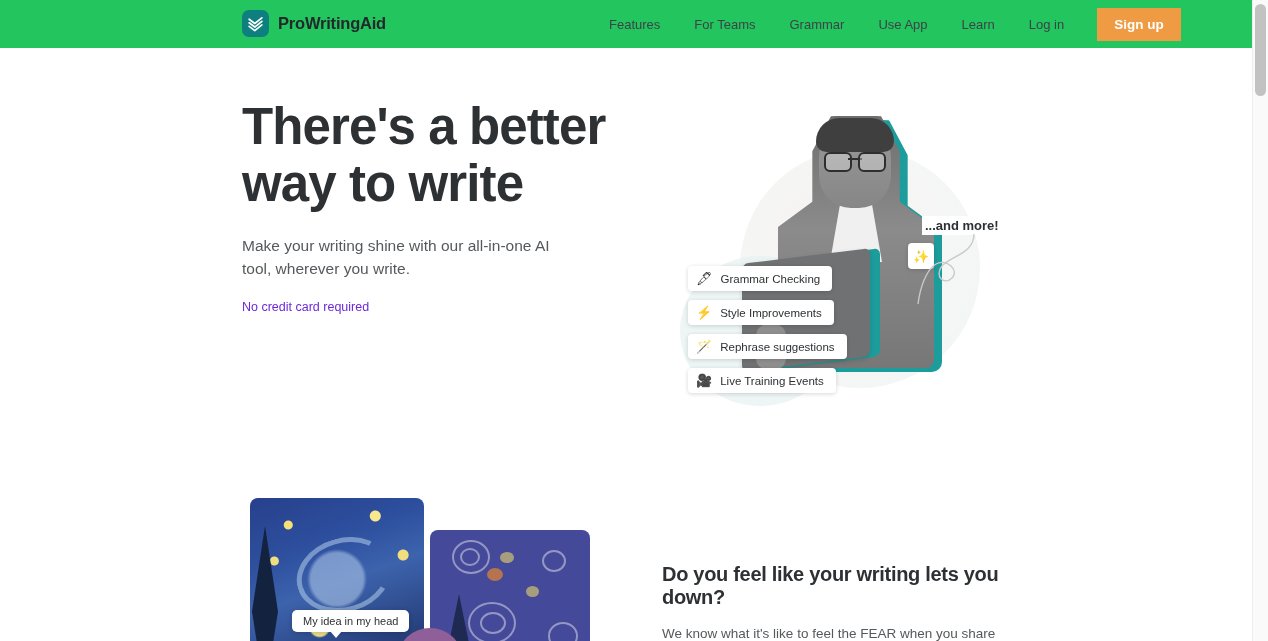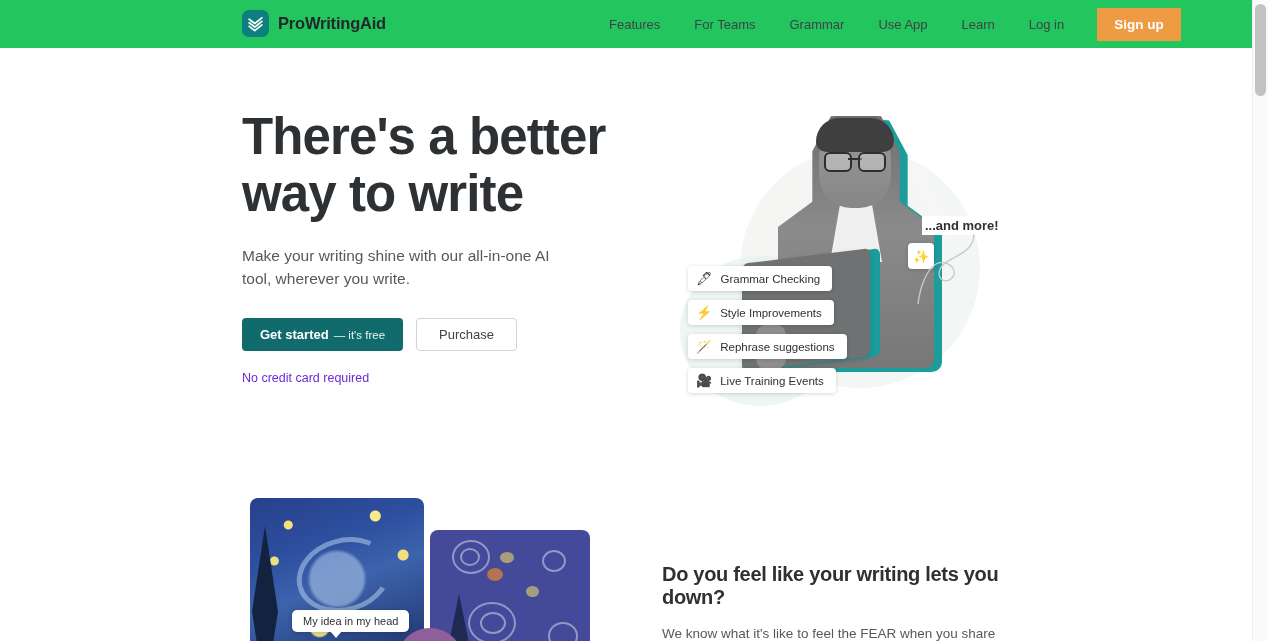--- a/index.html
+++ b/index.html
@@ -113,21 +113,21 @@
   .hero {
     position: absolute;
     left: 0;
     top: 48px;
     width: 1253px;
     height: 420px;
   }
   .hero-copy {
     position: absolute;
     left: 242px;
-    top: 60px;
+    top: 50px;
     width: 400px;
   }
   .hero-title {
     font-size: 51px;
     line-height: 57px;
     font-weight: bold;
     color: #2d3134;
     letter-spacing: -0.9px;
     margin: 0;
   }
@@ -556,27 +556,20 @@
 
   <section class="hero">
 
     <div class="hero-copy">
       <h1 class="hero-title">
         <span>There's a better</span><br>
         <span>way to write</span>
       </h1>
       <p class="hero-sub">Make your writing shine with our all-in-one AI tool, wherever you write.</p>
 
-      <div class="hero-actions">
-        <button class="btn-primary">
-          <span>Get started</span>
-          <span class="muted">— it's free</span>
-        </button>
-        <button class="btn-secondary">Purchase</button>
-      </div>
 
       <div class="hero-note">No credit card required</div>
     </div>
 
     <div class="hero-art">
       <div class="blob"></div>
       <div class="blob2"></div>
 
       <div class="person">
         <div class="person-teal"></div>

